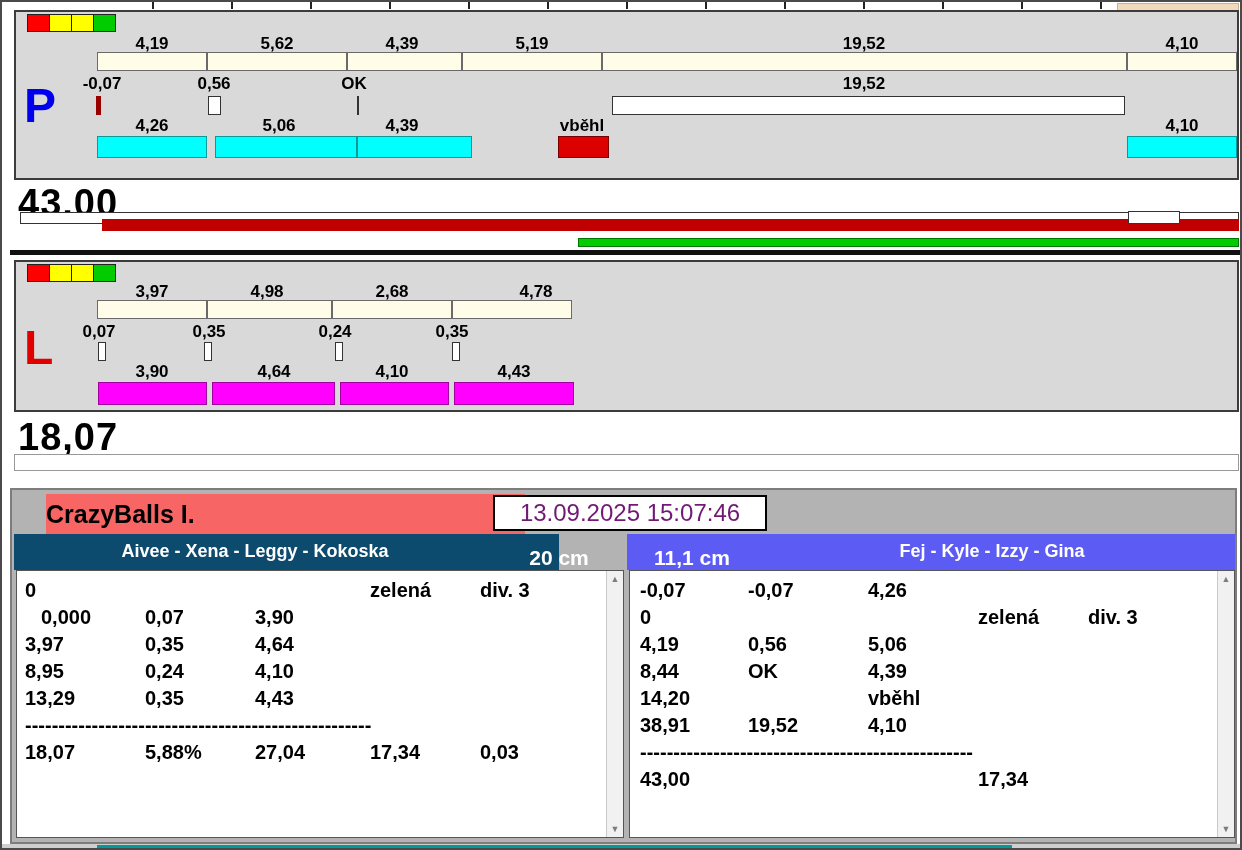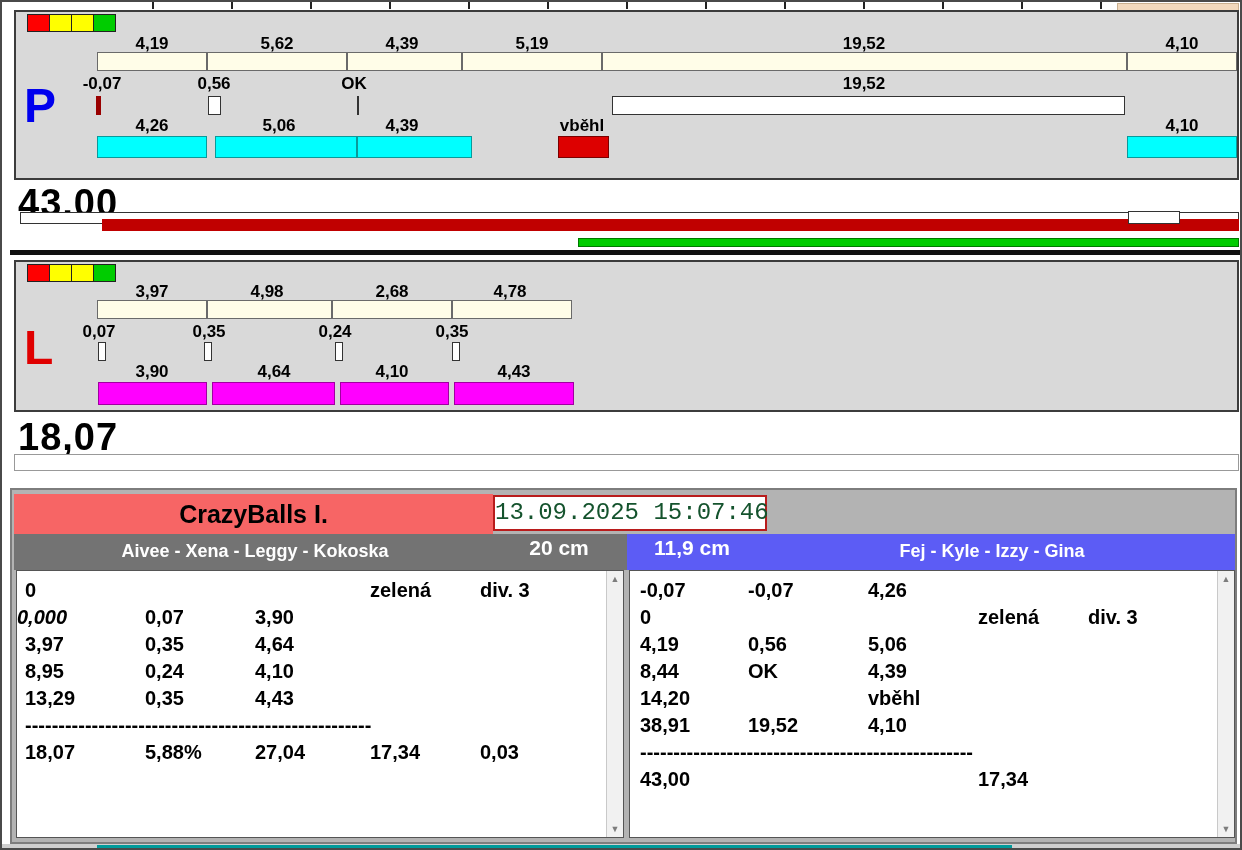--- a/index.html
+++ b/index.html
@@ -34,26 +34,26 @@
   .mbar { border:1px solid #a000a0; height:23px; }
   .rbar { border:1px solid #7a0000; }
   .wbox { background:#ffffff; border:1px solid #333; }
 
   .big-letter { font-size:48px; font-weight:bold; line-height:1; }
   .big-total { position:absolute; left:16px; font-size:38px; font-weight:bold; color:#000; letter-spacing:1px; }
 
   
   #scoreboard { position:absolute; left:8px; top:486px; width:1227px; height:356px;
     background:#b3b3b3; border:2px solid #7d7d7d; }
-  #scoreboard .hdr { position:absolute; font-weight:bold; font-size:25px; color:#000; text-align:center; line-height:40px; height:40px; }
+  #scoreboard .hdr { position:absolute; font-weight:bold; font-size:25px; color:#000; line-height:40px; height:40px;margin-left:32px; }
   #scoreboard .sub { position:absolute; height:36px; }
   .lineup { position:absolute; top:7px; font-weight:bold; font-size:18px; color:#fff; text-align:center; white-space:nowrap; }
-  .height-badge { position:absolute; top:2px; font-weight:bold; font-size:21px; color:#fff; text-align:center; }
+  .height-badge { position:absolute; top:12px; font-weight:bold; font-size:21px; color:#fff; text-align:center; }
   #timestamp-box { position:absolute; left:481px; top:5px; width:274px; height:36px; background:#fff;
-    border:2px solid #b91c1c; font-size:24px; text-align:center; line-height:31px; color:#14532d; white-space:nowrap;font-family:Liberation Mono, monospace; }
+    border:2px solid #000000; font-size:24px; text-align:center; line-height:31px; color:#701a75; white-space:nowrap; }
 
   .body-panel { position:absolute; top:80px; height:268px; background:#fff; border:1px solid #555; overflow:hidden; }
   .tablewrap { position:absolute; left:0; top:8px; right:17px; bottom:0; }
   .trow { position:relative; height:27px; }
   .tcell { position:absolute; top:0; font-size:20px; font-weight:bold; color:#000; white-space:pre; }
 
   .scrollbar { position:absolute; right:0; top:0; bottom:0; width:17px; background:#f1f1f1; border-left:1px solid #c9c9c9; }
   .sb-arrow { position:absolute; left:0; width:16px; height:16px; text-align:center; font-size:9px; line-height:16px; color:#7d7d7d; }
   .sb-arrow.up { top:0; } .sb-arrow.down { bottom:0; }
 </style>
@@ -123,21 +123,21 @@
   <div class="lights">
     <div class="light" style="background: rgb(255, 0, 0);"></div>
     <div class="light" style="background: rgb(255, 255, 0);"></div>
     <div class="light" style="background: rgb(255, 255, 0);"></div>
     <div class="light" style="background: rgb(0, 204, 0);"></div>
   </div>
 
   <span class="plbl" style="left:91px;top:20px">3,97</span>
   <span class="plbl" style="left:206px;top:20px">4,98</span>
   <span class="plbl" style="left:331px;top:20px">2,68</span>
-  <span class="plbl" style="left:449px;top:20px">4,78</span>
+  <span class="plbl" style="left:475px;top:20px">4,78</span>
 
   <div class="seg" style="left: 81px; top: 38px; width: 110px; background: rgb(255, 253, 232);"></div>
   <div class="seg" style="left: 191px; top: 38px; width: 125px; background: rgb(255, 253, 232);"></div>
   <div class="seg" style="left: 316px; top: 38px; width: 120px; background: rgb(255, 253, 232);"></div>
   <div class="seg" style="left: 436px; top: 38px; width: 120px; background: rgb(255, 253, 232);"></div>
 
   <span class="plbl" style="left:38px;top:60px">0,07</span>
   <span class="plbl" style="left:148px;top:60px">0,35</span>
   <span class="plbl" style="left:274px;top:60px">0,24</span>
   <span class="plbl" style="left:391px;top:60px">0,35</span>
@@ -164,38 +164,38 @@
 
 <div class="abs" style="left:12px;top:452px;width:1225px;height:17px;background:#fff;border:1px solid #999"></div>
 
 <div id="scoreboard">
 
   <div class="hdr" style="left: 2px; top: 4px; width: 479px; background: rgb(247, 101, 101);">
     <span>CrazyBalls I.</span>
   </div>
   <div id="timestamp-box">13.09.2025 15:07:46</div>
 
-  <div class="sub" style="left: 2px; top: 44px; width: 613px; background: #737373;">
+  <div class="sub" style="left: 2px; top: 44px; width: 545px; background: #0c4a6e;">
     <span class="lineup" style="left:0;width:482px">Aivee - Xena - Leggy - Kokoska</span>
     <span class="height-badge" style="left:490px;width:110px">20 cm</span>
   </div>
   <div class="sub" style="left: 615px; top: 44px; width: 608px; background: rgb(92, 92, 245);">
-    <span class="height-badge" style="left:10px;width:110px">11,9 cm</span>
+    <span class="height-badge" style="left:10px;width:110px">11,1 cm</span>
     <span class="lineup" style="left:125px;width:480px">Fej - Kyle - Izzy - Gina</span>
   </div>
 
   <div class="body-panel" style="left:4px;width:608px">
     <div class="tablewrap" id="left-table">
         <div class="trow">
           <span class="tcell" style="left: 8px;">0</span>
           <span class="tcell" style="left: 353px;">zelená</span>
           <span class="tcell" style="left: 463px;">div. 3</span>
         </div>
         <div class="trow">
-          <span class="tcell" style="left: 0; font-style: italic;">0,000</span>
+          <span class="tcell" style="left: 24px;">0,000</span>
           <span class="tcell" style="left: 128px;">0,07</span>
           <span class="tcell" style="left: 238px;">3,90</span>
         </div>
         <div class="trow">
           <span class="tcell" style="left: 8px;">3,97</span>
           <span class="tcell" style="left: 128px;">0,35</span>
           <span class="tcell" style="left: 238px;">4,64</span>
         </div>
         <div class="trow">
           <span class="tcell" style="left: 8px;">8,95</span>

